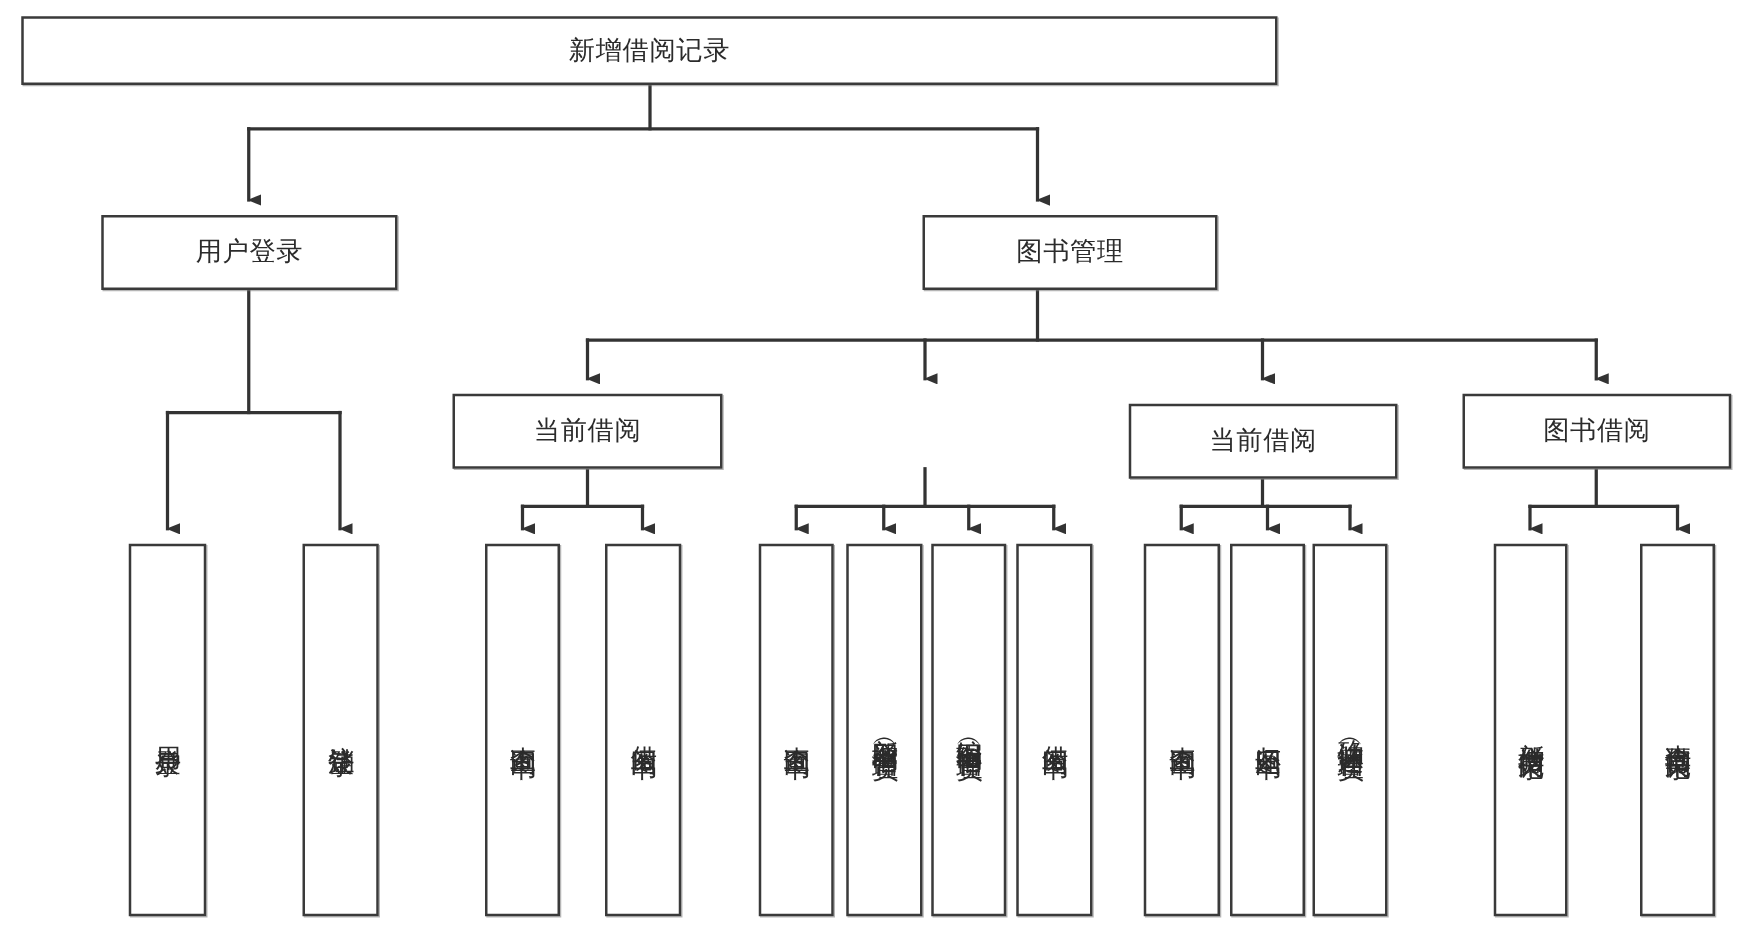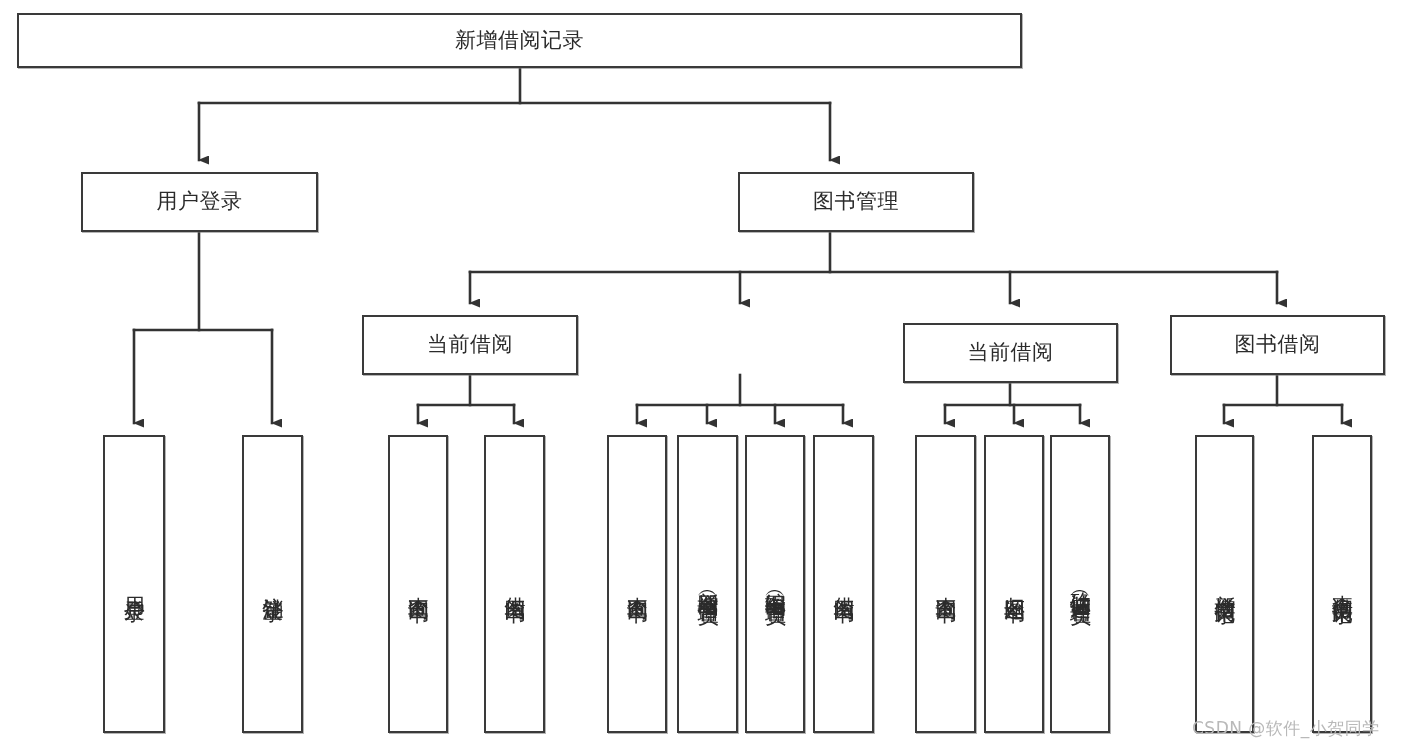--- a/index.html
+++ b/index.html
@@ -189,15 +189,14 @@
   <div class="node-box" id="node-leaf-10" style="left: 1050px; top: 435px; width: 60px; height: 298px;">
     <span class="node-label-v">确认归还（管理员）</span>
   </div>
   <div class="node-box" id="node-leaf-11" style="left: 1195px; top: 435px; width: 59px; height: 298px;">
     <span class="node-label-v">新增借阅记录</span>
   </div>
   <div class="node-box" id="node-leaf-12" style="left: 1312px; top: 435px; width: 60px; height: 298px;">
     <span class="node-label-v">查询借阅记录</span>
   </div>
 
-  <div class="watermark" id="watermark" style="left: 1192px; top: 717px;">CSDN @软件_小贺同学</div>
 
 </div>
 
 </body></html>

